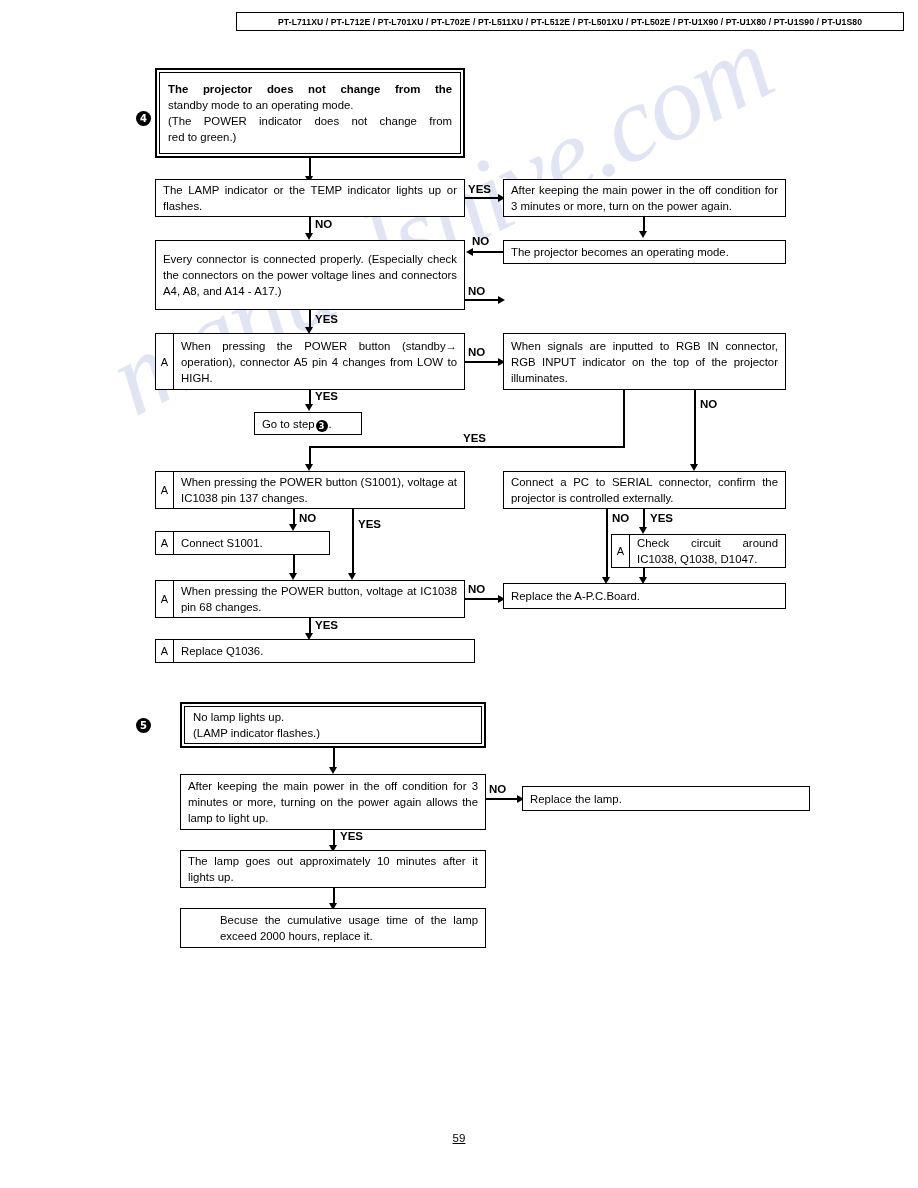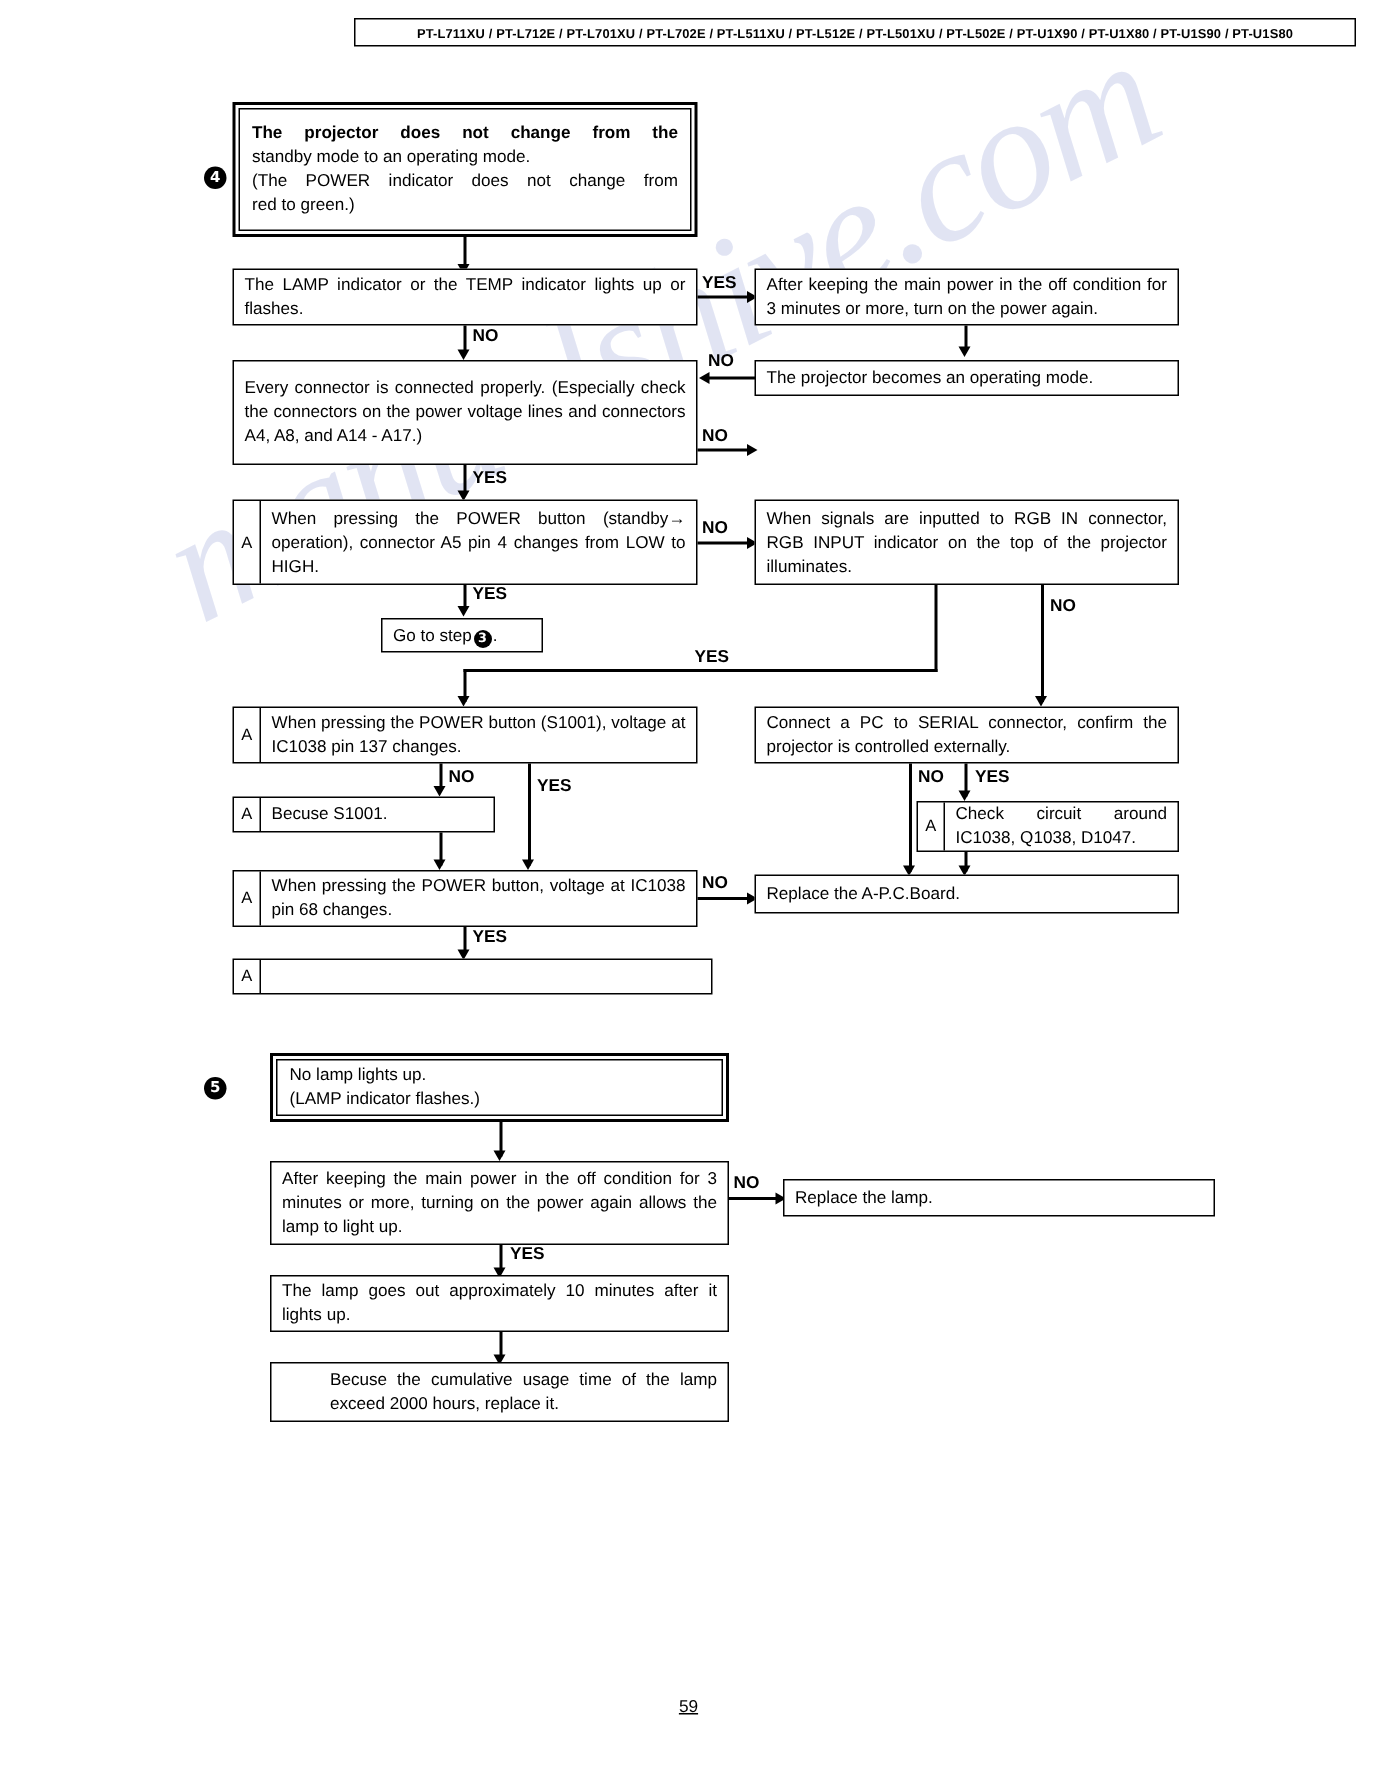--- a/index.html
+++ b/index.html
@@ -223,21 +223,21 @@
   <div class="box" style="left:503px;top:471px;width:283px;height:38px;">
     <div class="txt">Connect a PC to SERIAL connector, confirm the projector is controlled externally.</div>
   </div>
 
   <div class="ln vln" style="left:293px;top:509px;height:17px;"></div>
   <div class="arw down" style="left:289px;top:524px;"></div>
   <div class="lbl" style="left:299px;top:512px;">NO</div>
 
   <div class="box" style="left:155px;top:531px;width:175px;height:24px;">
     <div class="acell">A</div>
-    <div class="txt nj">Becuse S1001.</div>
+    <div class="txt nj">Connect S1001.</div>
   </div>
 
   <div class="ln vln" style="left:293px;top:555px;height:22px;"></div>
   <div class="arw down" style="left:289px;top:573px;"></div>
 
   <div class="ln vln" style="left:352px;top:509px;height:68px;"></div>
   <div class="arw down" style="left:348px;top:573px;"></div>
   <div class="lbl" style="left:358px;top:518px;">YES</div>
 
   <div class="ln vln" style="left:643px;top:509px;height:22px;"></div>
@@ -268,20 +268,21 @@
   <div class="box" style="left:503px;top:583px;width:283px;height:26px;">
     <div class="txt nj">Replace the A-P.C.Board.</div>
   </div>
 
   <div class="ln vln" style="left:309px;top:618px;height:18px;"></div>
   <div class="arw down" style="left:305px;top:633px;"></div>
   <div class="lbl" style="left:315px;top:619px;">YES</div>
 
   <div class="box" style="left:155px;top:639px;width:320px;height:24px;">
     <div class="acell">A</div>
+    <div class="txt nj">Replace Q1036.</div>
   </div>
 
   <div class="bullet" style="left:136px;top:718px;">5</div>
 
   <div class="box dbl" style="left:180px;top:702px;width:306px;height:46px;">
     <div class="inner">
       <div class="txt nj" style="padding:0 8px;">
         <div>No lamp lights up.</div>
         <div>(LAMP indicator flashes.)</div>
       </div>

